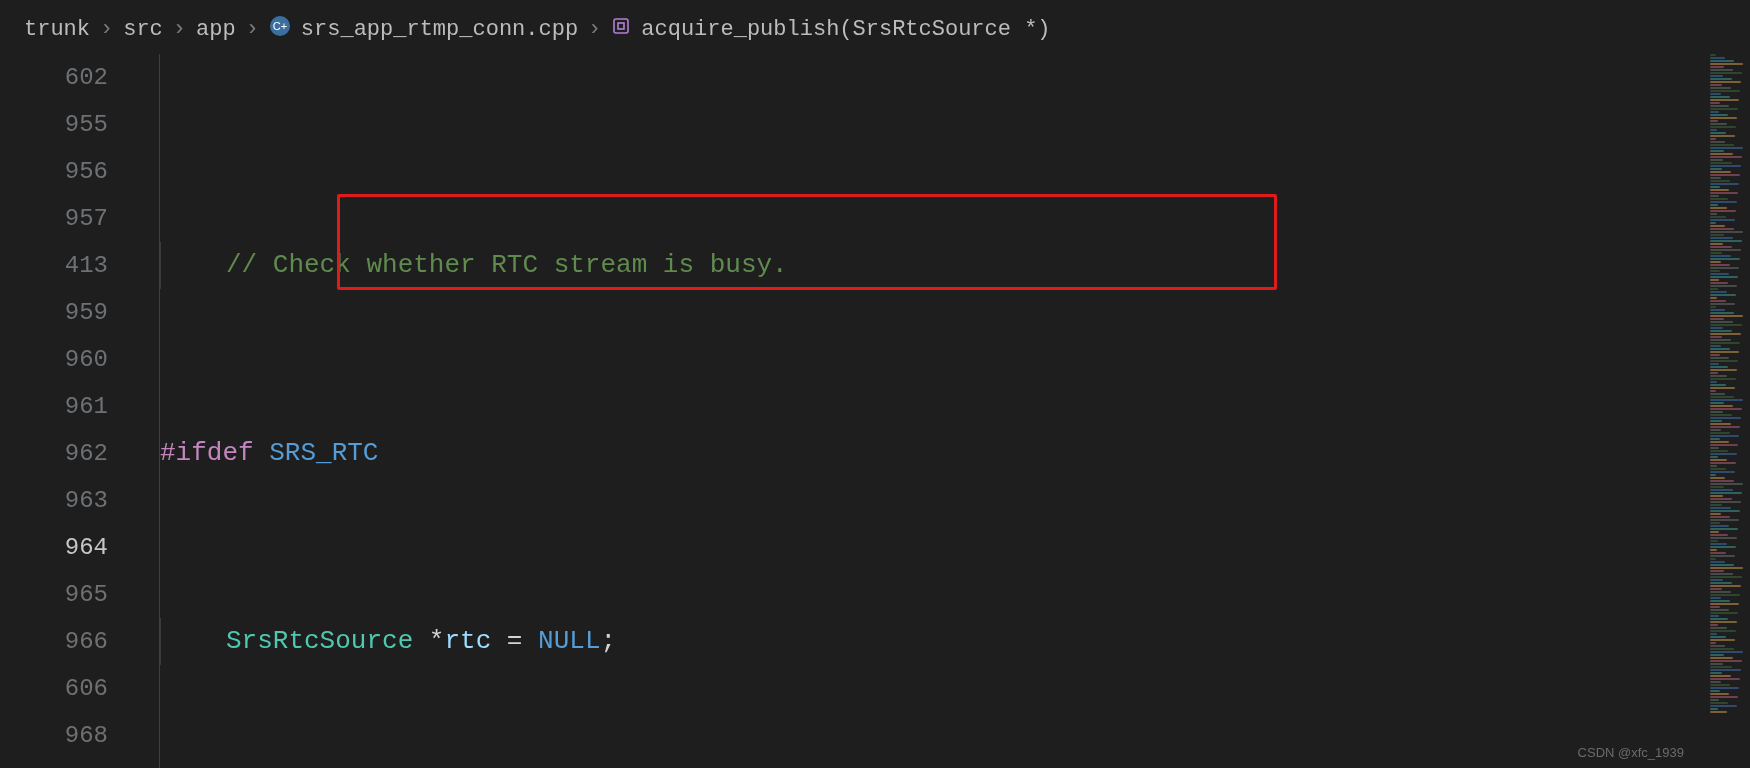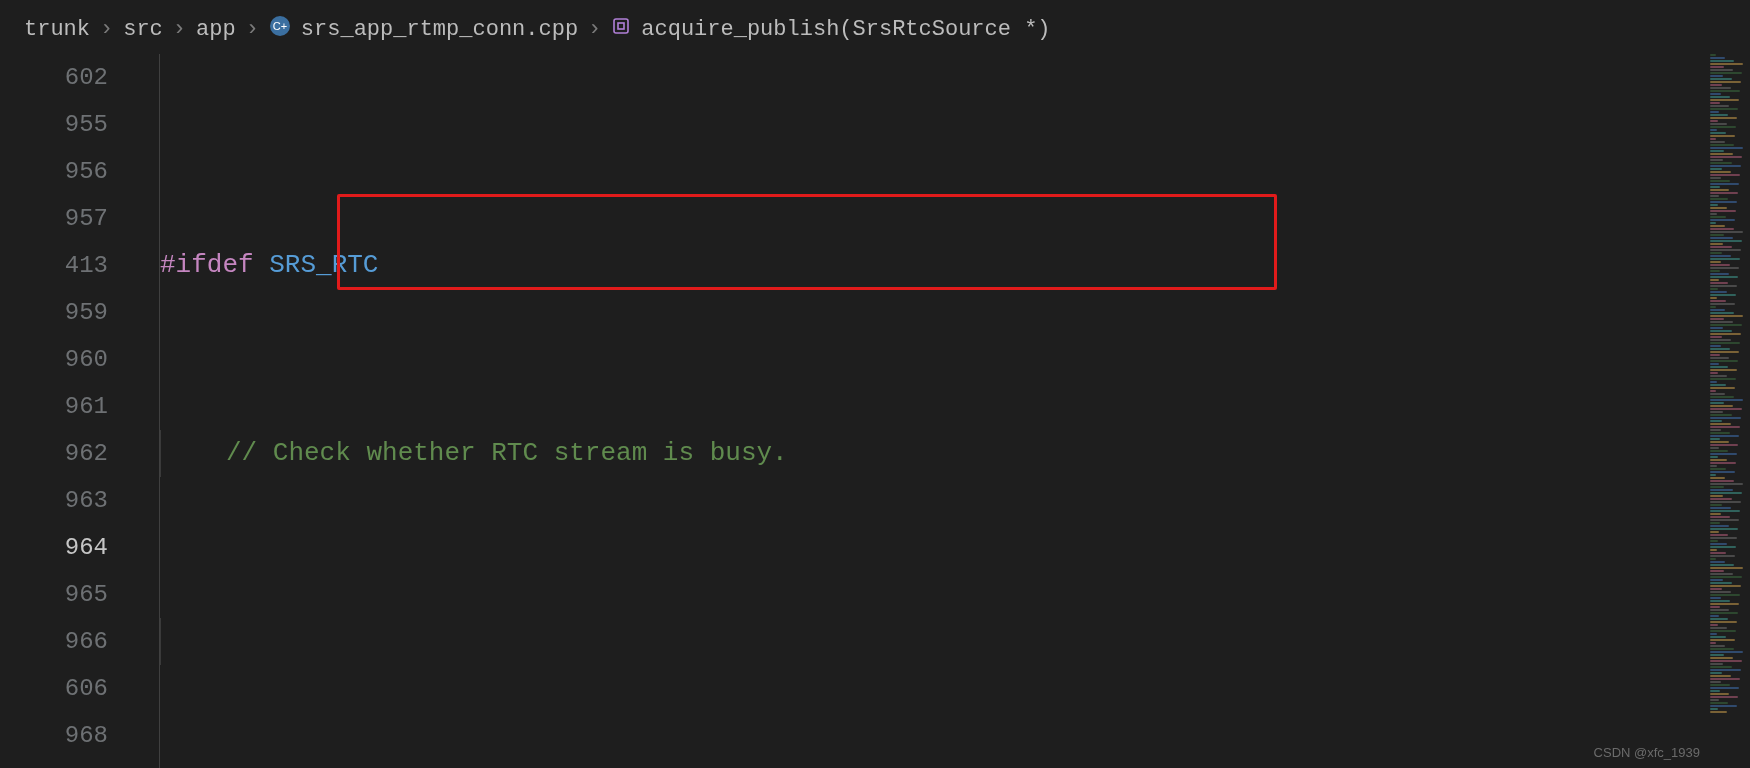--- a/index.html
+++ b/index.html
@@ -116,21 +116,21 @@
   .minimap .blk {
     position:absolute;
     left:2px;
     height:2px;
     border-radius:1px;
   }
 
   
   .watermark {
     position: absolute;
-    right: 50px;
+    right: 66px;
     bottom: 8px;
     font-size: 13px;
     color: #6b6b6b;
     font-family: Arial, sans-serif;
   }
 </style>
 </head>
 <body>
 
 <div class="tab-strip"></div>
@@ -174,25 +174,25 @@
       <div class="lineno current">964</div>
       <div class="lineno">965</div>
       <div class="lineno">966</div>
       <div class="lineno">606</div>
       <div class="lineno">968</div>
     </div>
   <div class="fold-col"></div>
   <div class="code">
 
     
+    <div class="row"><span class="iw indent"></span><span class="txt c-comment">// Check whether RTC stream is busy.</span></div>
+    
     <div class="row"><span class="txt"><span class="c-macro">#ifdef</span> <span class="c-macroid">SRS_RTC</span></span></div>
     
-    <div class="row"><span class="iw indent"></span><span class="txt c-comment">// Check whether RTC stream is busy.</span></div>
-    
-    <div class="row"><span class="iw indent"></span></div>
+    <div class="row"><span class="iw indent"></span><span class="txt"><span class="c-type">SrsRtcSource</span> <span class="c-op">*</span><span class="c-var">rtc</span><span class="c-op"> = </span><span class="c-null">NULL</span><span class="c-punct">;</span></span></div>
     
     
     
     
     
     
     
     
     
     

